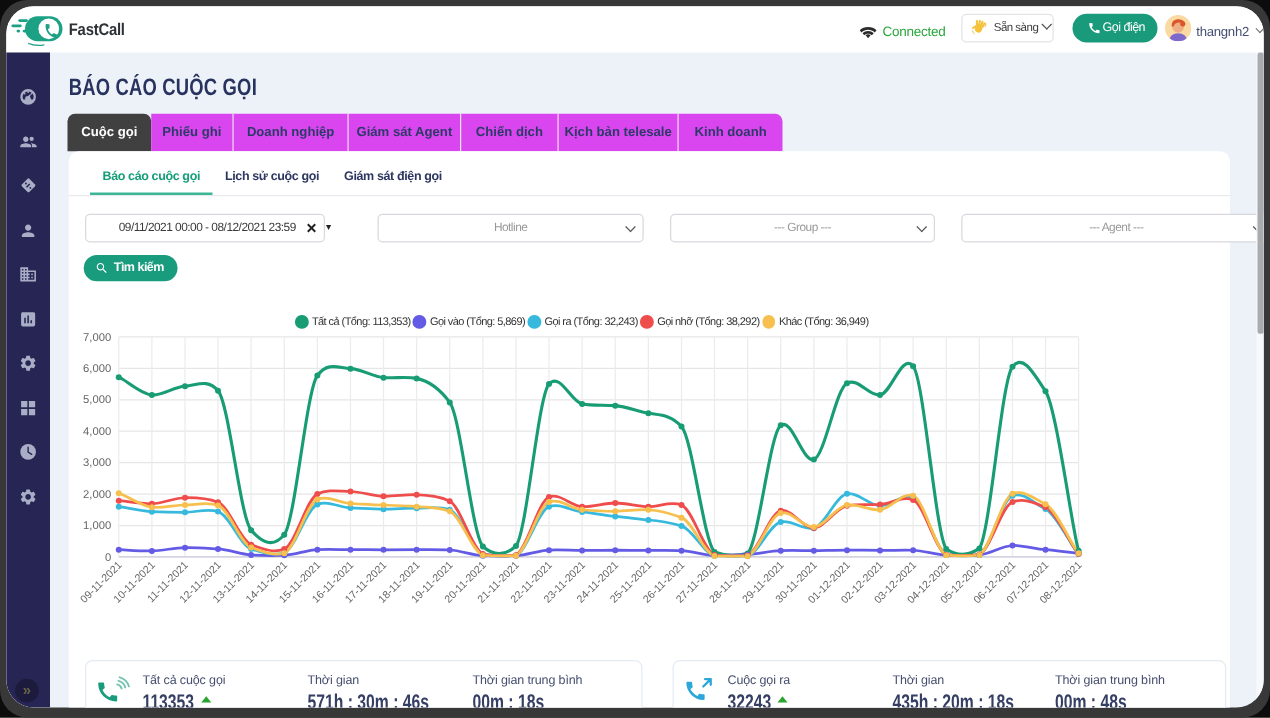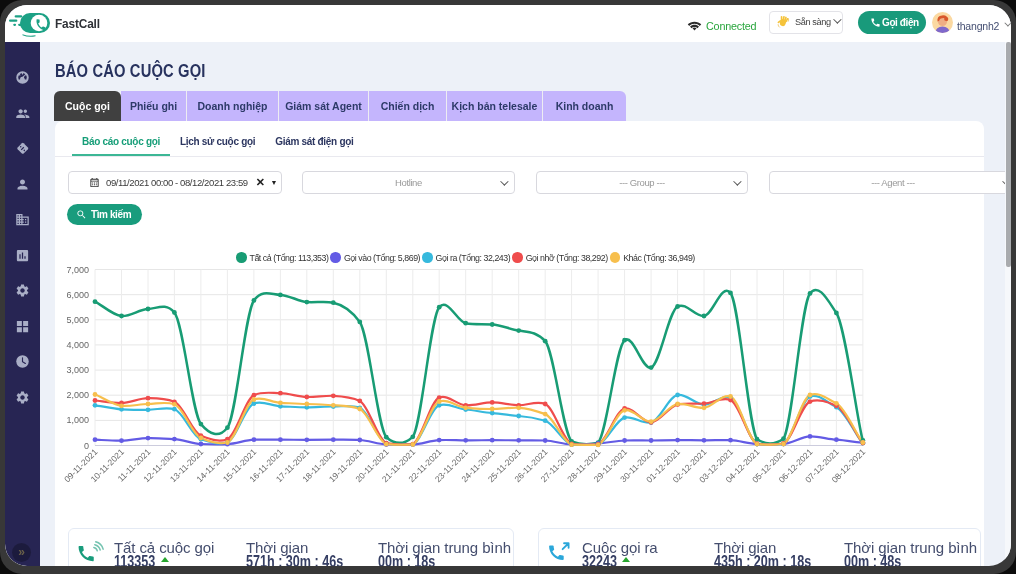--- a/index.html
+++ b/index.html
@@ -6,35 +6,35 @@
 html,body{width:1016px;height:574px;background:#0c0c0c;font-family:"Liberation Sans",sans-serif;overflow:hidden}
 .frame{position:absolute;left:0;top:0;width:1016px;height:574px;background:#383838;border-radius:22px}
 .win{position:absolute;left:5px;top:5px;width:1006px;height:561px;border-radius:22px;background:#edf1f8;overflow:hidden}
 .hdr{position:absolute;left:0;top:0;width:100%;height:37px;background:#fff}
 .side{position:absolute;left:0;top:37px;width:35px;bottom:0;background:#272553;border-bottom-left-radius:22px}
 .side svg{position:absolute;left:10px;width:15px;height:15px;fill:#a9aec6}
 .collapse{position:absolute;left:7px;top:501px;width:19px;height:19px;border-radius:50%;background:rgba(0,0,0,.26);color:#6a6149;font-size:12px;font-weight:bold;text-align:center;line-height:18px}
 .panel{position:absolute;left:50px;top:116px;width:929px;height:453px;background:#fff;border-radius:8px 8px 0 0}
 .title{position:absolute;left:50px;top:55px;font-size:19px;font-weight:bold;color:#27325e;transform:scaleX(.775);transform-origin:0 0;white-space:nowrap;letter-spacing:.2px}
 .tabs{position:absolute;left:49px;top:86px;height:30px;display:flex}
-.tab{height:30px;line-height:30px;background:#c4b5fd;color:#2d3a68;font-size:10.5px;font-weight:bold;border-right:1px solid #ededf2;white-space:nowrap;text-align:center}
+.tab{height:30px;line-height:30px;background:#d946ef;color:#2d3a68;font-size:10.5px;font-weight:bold;border-right:1px solid #ededf2;white-space:nowrap;text-align:center}
 .tab.last{border-right:none;border-radius:0 6px 0 0}
 .tab.on{background:#404040;color:#fff;border-radius:6px 6px 0 0;border-right:none}
 .subtabs{position:absolute;left:0;top:6px;width:100%;height:30px;border-bottom:1px solid #e9e9ef;display:flex;padding-left:17px}
 .stab{padding:0 10px;line-height:29px;font-size:10px;font-weight:bold;color:#2c3660;white-space:nowrap;letter-spacing:-.3px}
 .stab.on{color:#169e78;border-bottom:2px solid #3cb795}
 .fld{position:absolute;top:50px;height:23px;border:1px solid #d8d8de;border-radius:4px;background:#fff;font-size:9.5px;color:#333;display:flex;align-items:center;white-space:nowrap;letter-spacing:-.4px}
 .sel{justify-content:center;color:#999}
 .chev{position:absolute;right:8px;top:8px;width:6px;height:6px;border-right:1.4px solid #555;border-bottom:1.4px solid #555;transform:rotate(45deg) translateY(-2px)}
 .btn-search{position:absolute;left:12px;top:83px;height:21px;padding:0 11px 0 9px;border-radius:11px;background:#199c7d;color:#fff;font-size:10px;font-weight:bold;line-height:21px;letter-spacing:-.4px;display:inline-flex;align-items:center}
 .legend{position:absolute;left:181px;top:131px;display:flex;gap:2px;font-size:8.8px;color:#333;letter-spacing:-.45px}
-.legend .it{display:flex;align-items:flex-end;gap:3px;white-space:nowrap}
+.legend .it{display:flex;align-items:flex-start;gap:3px;white-space:nowrap}
 .legend .dot{width:10.5px;height:10.5px;border-radius:50%}
 .card{position:absolute;top:240px;height:60px;background:#fff;border:1px solid #e4eaf4;border-radius:6px}
-.clab{font-size:15px;color:#454e6e;letter-spacing:-.1px}
+.clab{font-size:10px;color:#454e6e;letter-spacing:-.1px}
 .cnum{font-size:17px;font-weight:bold;color:#353e63;transform:scaleX(.74);transform-origin:0 0;white-space:nowrap}
 </style>
 </head>
 <body>
 <div class="frame">
     <div class="win">
   <div class="hdr">
     <svg width="46" height="28" viewBox="0 0 46 28" style="position:absolute;left:4px;top:6px">
       <rect x="11" y="2" width="30" height="20" rx="10" fill="#1ca185"></rect>
       <circle cx="30" cy="12" r="8.3" fill="#fff"></circle>
@@ -65,21 +65,21 @@
         <rect x="4.5" y="9.5" width="2.8" height="7" rx="1.4" transform="rotate(40 5.9 13)"></rect>
       </g>
       <path d="M3.5 16.5q0 3 2.5 4.5M21.5 6.5q1 2.5-.5 4.5" stroke="#e8b02e" stroke-width="1.1" fill="none" stroke-linecap="round"></path>
     </svg>
     <div style="position:absolute;left:790px;top:11.5px;font-size:9.2px;color:#3d3d3d;letter-spacing:-.4px">Sẵn sàng</div>
     <div class="chev" style="right:auto;left:828px;top:13px"></div>
     <div style="position:absolute;left:853px;top:6px;width:68px;height:23px;border-radius:12px;background:#199a7b"></div>
     <svg width="11" height="11" viewBox="0 0 24 24" style="position:absolute;left:865px;top:12px">
           <path d="M20.01 15.38c-1.23 0-2.42-.2-3.53-.56-.35-.12-.74-.03-1.01.24l-1.57 1.97c-2.83-1.35-5.48-3.9-6.89-6.83l1.95-1.66c.27-.28.35-.67.24-1.02-.37-1.11-.56-2.3-.56-3.53 0-.54-.45-.99-.99-.99H4.19C3.65 3 3 3.24 3 3.99 3 13.28 10.73 21 20.01 21c.71 0 .99-.63.99-1.18v-3.45c0-.54-.45-.99-.99-.99z" fill="#fff"></path>
         </svg>
-    <div style="position:absolute;left:877px;top:11.5px;font-size:10px;font-weight:bold;color:#fff;letter-spacing:-.4px">Gọi điện</div>
+    <div style="position:absolute;left:877px;top:11.5px;font-size:10px;font-weight:normal;color:#fff;letter-spacing:-.4px">Gọi điện</div>
     <svg width="21" height="21" viewBox="0 0 21 21" style="position:absolute;left:927px;top:7px">
       <defs>
             <clipPath id="av">
               <circle cx="10.5" cy="10.5" r="10.5"></circle>
             </clipPath>
           </defs>
       <g clip-path="url(#av)">
         <rect width="21" height="21" fill="#fbd9a2"></rect>
         <path d="M3 21 q1-6.5 7.5-6.5T18 21Z" fill="#7f68cb"></path>
         <circle cx="10.5" cy="9.5" r="4.6" fill="#efae84"></circle>
@@ -134,21 +134,21 @@
         <div class="tab" style="width:78px">Chiến dịch</div>
         <div class="tab" style="width:96px">Kịch bản telesale</div>
         <div class="tab last" style="width:83px">Kinh doanh</div>
   </div>
   <div class="panel">
     <div class="subtabs">
       <div class="stab on">Báo cáo cuộc gọi</div>
           <div class="stab">Lịch sử cuộc gọi</div>
           <div class="stab">Giám sát điện gọi</div>
     </div>
-    <div class="fld" style="left:13px;width:214px;padding-left:20px">
+    <div class="fld" style="left:13px;width:192px;padding-left:20px">
       <svg width="11" height="11" viewBox="0 0 24 24" style="margin-right:6px">
             <path d="M19 4h-1V2h-2v2H8V2H6v2H5c-1.11 0-2 .9-2 2v14c0 1.1.89 2 2 2h14c1.1 0 2-.9 2-2V6c0-1.1-.9-2-2-2zm0 16H5V10h14v10zM5 8V6h14v2H5z" fill="#2f2f2f"></path>
             <path d="M7 12h2v2H7zm4 0h2v2h-2zm4 0h2v2h-2zm-8 4h2v2H7zm4 0h2v2h-2zm4 0h2v2h-2z" fill="#2f2f2f"></path>
           </svg>
       <span style="color:#3a3a3a">09/11/2021 00:00 - 08/12/2021 23:59</span>
       <span style="margin-left:8px;font-weight:bold;color:#222;font-size:11px">✕</span>
       <span style="margin-left:6px;color:#222;font-size:7px">▼</span>
     </div>
     <div class="fld sel" style="left:247px;width:213px">Hotline<div class="chev"></div></div>
     <div class="fld sel" style="left:481px;width:212px">--- Group ---<div class="chev"></div></div>

